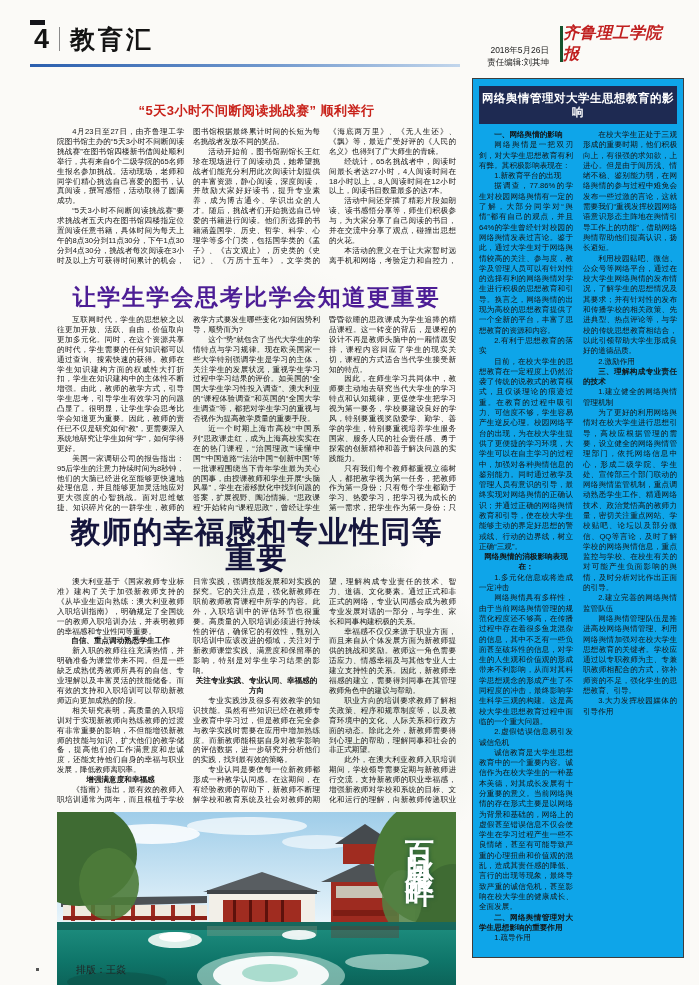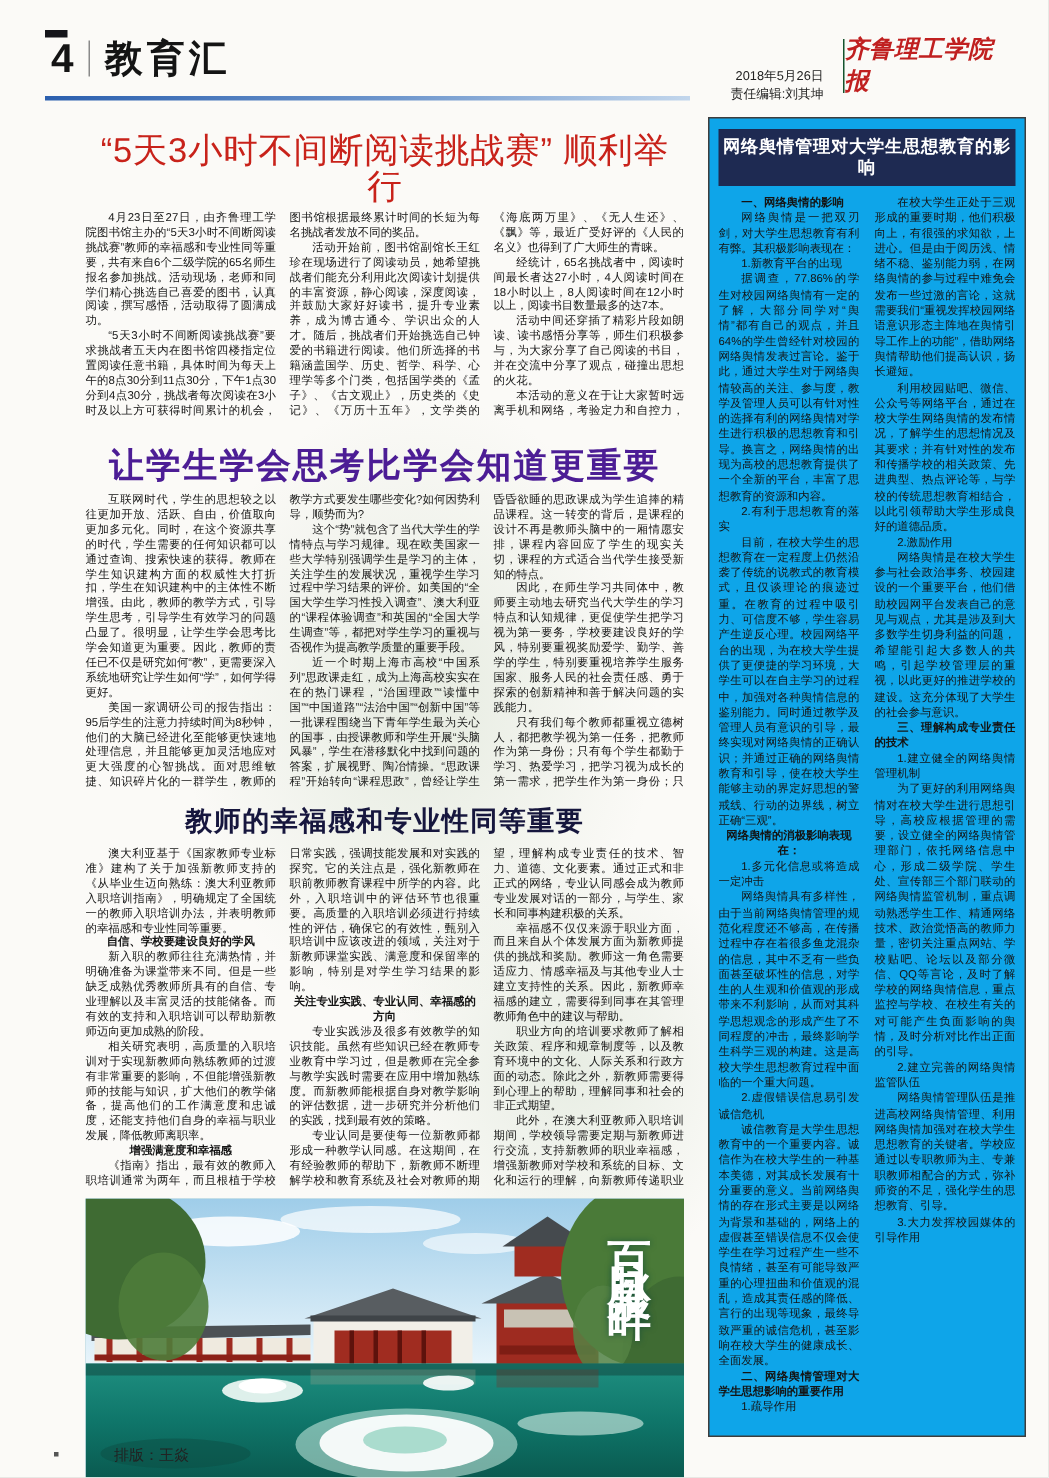--- a/index.html
+++ b/index.html
@@ -16,31 +16,31 @@
   .hdr{position:absolute;left:30px;top:16px;right:24px;height:58px;}
   .hdr-left{position:absolute;left:4px;top:8px;display:flex;align-items:center;gap:10px;}
   .pagenum{font-size:27px;font-weight:bold;line-height:30px;}
   .hdr-vbar{width:1px;height:24px;background:#8a8a8a;}
   .section-name{font-size:25px;font-weight:bold;letter-spacing:3px;line-height:30px;}
   .hdr-rule{position:absolute;left:0;top:48px;width:430px;height:3px;
             background:linear-gradient(90deg,#2b5fae 0%,#6f97cd 55%,#c2d6ec 100%);}
   .hdr-date{position:absolute;right:126px;top:28px;text-align:right;font-size:8.5px;
             line-height:12px;color:#222;}
   .masthead{position:absolute;right:0;top:10px;width:112px;height:36px;display:flex;
-            align-items:center;justify-content:center;border-left:1px solid #14532d;
+            align-items:center;justify-content:center;border-left:3px solid #14532d;
             font-family:"DejaVu Serif",serif;font-style:italic;font-weight:bold;
             color:#c02020;font-size:16px;letter-spacing:0.5px;}
 
   
   .left-col{position:absolute;left:57px;top:84px;width:399px;}
-  .a1-title{font-size:23px;font-weight:normal;color:#c8221a;text-align:center;
-            letter-spacing:0.5px;line-height:24px;margin:4px 0 4px 0;}
+  .a1-title{font-size:13px;font-weight:bold;color:#c8221a;text-align:center;
+            letter-spacing:0.5px;line-height:24px;margin:15px 0 4px 0;}
   .a2-title{font-size:23px;font-weight:bold;color:#4c1d95;text-align:center;
             letter-spacing:1.5px;line-height:28px;margin:8px 0 4px 0;}
-  .a3-title{font-family:Liberation Serif, serif;font-size:18px;font-weight:bold;
+  .a3-title{font-family:Liberation Mono, monospace;font-size:30px;font-weight:bold;
             color:#16163d;text-align:center;letter-spacing:1px;line-height:26px;margin:6px 0 4px 0;}
   .body3{column-count:3;column-gap:9px;column-fill:auto;font-size:7.6px;line-height:9.9px;
          text-align:justify;overflow:hidden;}
   .b1{height:148px;} .b2{height:200px;} .b3{height:228px;}
   .para{margin:0;text-indent:2em;}
   .para.subhead{text-indent:0;text-align:center;font-weight:bold;}
   .para.sechead{font-weight:bold;}
 
   
   .photo{position:relative;width:399px;height:186px;margin-top:7px;overflow:hidden;
@@ -79,42 +79,42 @@
       <div>2018年5月26日</div>
       <div>责任编辑:刘其坤</div>
     </div>
     <div class="masthead">齐鲁理工学院报</div>
   </div>
 
   <div class="left-col">
 
     <h1 class="a1-title">“5天3小时不间断阅读挑战赛” 顺利举行</h1>
     <div class="body3 b1">
-        <p class="para normal">4月23日至27日，由齐鲁理工学院图书馆主办的“5天3小时不间断阅读挑战赛”教师的幸福感和专业性同等重要，共有来自6个二级学院的65名师生报名参加挑战。活动现场，老师和同学们精心挑选自己喜爱的图书，认真阅读，撰写感悟，活动取得了圆满成功。</p>
+        <p class="para normal">4月23日至27日，由齐鲁理工学院图书馆主办的“5天3小时不间断阅读挑战赛”在图书馆四楼新书借阅处顺利举行，共有来自6个二级学院的65名师生报名参加挑战。活动现场，老师和同学们精心挑选自己喜爱的图书，认真阅读，撰写感悟，活动取得了圆满成功。</p>
         <p class="para normal">“5天3小时不间断阅读挑战赛”要求挑战者五天内在图书馆四楼指定位置阅读任意书籍，具体时间为每天上午的8点30分到11点30分，下午1点30分到4点30分，挑战者每次阅读在3小时及以上方可获得时间累计的机会，图书馆根据最终累计时间的长短为每名挑战者发放不同的奖品。</p>
         <p class="para normal">活动开始前，图书馆副馆长王红珍在现场进行了阅读动员，她希望挑战者们能充分利用此次阅读计划提供的丰富资源，静心阅读，深度阅读，并鼓励大家好好读书，提升专业素养，成为博古通今、学识出众的人才。随后，挑战者们开始挑选自己钟爱的书籍进行阅读。他们所选择的书籍涵盖国学、历史、哲学、科学、心理学等多个门类，包括国学类的《孟子》、《古文观止》，历史类的《史记》、《万历十五年》，文学类的《海底两万里》、《无人生还》、《飘》等，最近广受好评的《人民的名义》也得到了广大师生的青睐。</p>
         <p class="para normal">经统计，65名挑战者中，阅读时间最长者达27小时，4人阅读时间在18小时以上，8人阅读时间在12小时以上，阅读书目数量最多的达7本。</p>
         <p class="para normal">活动中间还穿插了精彩片段如朗读、读书感悟分享等，师生们积极参与，为大家分享了自己阅读的书目，并在交流中分享了观点，碰撞出思想的火花。</p>
         <p class="para normal">本活动的意义在于让大家暂时远离手机和网络，考验定力和自控力，远离碎片化阅读，在经典中感受阅读之美，养成深度阅读和阅读经典的习惯。该活动也是我校“读书月”系列活动之一，在“读书月”期间，图书馆还将开展“图书馆，我想对你说”、“图书漂流岛”、“荐好书，我买单”等一系列活动，欢迎广大师生积极参与。</p>
       </div>
 
     <h1 class="a2-title">让学生学会思考比学会知道更重要</h1>
     <div class="body3 b2">
         <p class="para normal">互联网时代，学生的思想较之以往更加开放、活跃、自由，价值取向更加多元化。同时，在这个资源共享的时代，学生需要的任何知识都可以通过查询、搜索快速的获得。教师在学生知识建构方面的权威性大打折扣，学生在知识建构中的主体性不断增强。由此，教师的教学方式，引导学生思考，引导学生有效学习的问题凸显了。很明显，让学生学会思考比学会知道更为重要。因此，教师的责任已不仅是研究如何“教”，更需要深入系统地研究让学生如何“学”，如何学得更好。</p>
         <p class="para normal">美国一家调研公司的报告指出：95后学生的注意力持续时间为8秒钟，他们的大脑已经进化至能够更快速地处理信息，并且能够更加灵活地应对更大强度的心智挑战。面对思维敏捷、知识碎片化的一群学生，教师的教学方式要发生哪些变化?如何因势利导，顺势而为?</p>
         <p class="para normal">这个“势”就包含了当代大学生的学情特点与学习规律。现在欧美国家一些大学特别强调学生是学习的主体，关注学生的发展状况，重视学生学习过程中学习结果的评价。如美国的“全国大学生学习性投入调查”、澳大利亚的“课程体验调查”和英国的“全国大学生调查”等，都把对学生学习的重视与否视作为提高教学质量的重要手段。</p>
         <p class="para normal">近一个时期上海市高校“中国系列”思政课走红，成为上海高校实实在在的热门课程，“治国理政”“读懂中国”“中国道路”“法治中国”“创新中国”等一批课程围绕当下青年学生最为关心的国事，由授课教师和学生开展“头脑风暴”，学生在潜移默化中找到问题的答案，扩展视野、陶冶情操。“思政课程”开始转向“课程思政”，曾经让学生昏昏欲睡的思政课成为学生追捧的精品课程。这一转变的背后，是课程的设计不再是教师头脑中的一厢情愿安排，课程内容回应了学生的现实关切，课程的方式适合当代学生接受新知的特点。</p>
         <p class="para normal">因此，在师生学习共同体中，教师要主动地去研究当代大学生的学习特点和认知规律，更促使学生把学习视为第一要务，学校要建设良好的学风，特别要重视奖励爱学、勤学、善学的学生，特别要重视培养学生服务国家、服务人民的社会责任感、勇于探索的创新精神和善于解决问题的实践能力。</p>
         <p class="para normal">只有我们每个教师都重视立德树人，都把教学视为第一任务，把教师作为第一身份；只有每个学生都勤于学习、热爱学习，把学习视为成长的第一需求，把学生作为第一身份；只有教师和学生在一个充满活力、生动活泼、奋发上进的学习共同体中如饥似渴地求知、孜孜不倦地探索，我们才能形成优良的学风，才能构建起大学的“师生学习共同体”，学生的成长成才才能从美好的愿景变为现实。</p>
       </div>
 
     <h1 class="a3-title">教师的幸福感和专业性同等重要</h1>
     <div class="body3 b3">
         <p class="para normal">澳大利亚基于《国家教师专业标准》建构了关于加强新教师支持的《从毕业生迈向熟练：澳大利亚教师入职培训指南》，明确规定了全国统一的教师入职培训办法，并表明教师的幸福感和专业性同等重要。</p>
-        <p class="para subhead">自信、学校要建设良好的学风</p>
+        <p class="para subhead">自信、重点调动熟悉学生工作</p>
         <p class="para normal">新入职的教师往往充满热情，并明确准备为课堂带来不同。但是一些缺乏成熟优秀教师所具有的自信、专业理解以及丰富灵活的技能储备。而有效的支持和入职培训可以帮助新教师迈向更加成熟的阶段。</p>
         <p class="para normal">相关研究表明，高质量的入职培训对于实现新教师向熟练教师的过渡有非常重要的影响，不但能增强新教师的技能与知识，扩大他们的教学储备，提高他们的工作满意度和忠诚度，还能支持他们自身的幸福与职业发展，降低教师离职率。</p>
         <p class="para subhead">增强满意度和幸福感</p>
         <p class="para normal">《指南》指出，最有效的教师入职培训通常为两年，而且根植于学校日常实践，强调技能发展和对实践的探究。它的关注点是，强化新教师在职前教师教育课程中所学的内容。此外，入职培训中的评估环节也很重要。高质量的入职培训必须进行持续性的评估，确保它的有效性，甄别入职培训中应该改进的领域，关注对于新教师课堂实践、满意度和保留率的影响，特别是对学生学习结果的影响。</p>
         <p class="para subhead">关注专业实践、专业认同、幸福感的方向</p>
         <p class="para normal">专业实践涉及很多有效教学的知识技能。虽然有些知识已经在教师专业教育中学习过，但是教师在完全参与教学实践时需要在应用中增加熟练度。而新教师能根据自身对教学影响的评估数据，进一步研究并分析他们的实践，找到最有效的策略。</p>
         <p class="para normal">专业认同是要使每一位新教师都形成一种教学认同感。在这期间，在有经验教师的帮助下，新教师不断理解学校和教育系统及社会对教师的期望，理解构成专业责任的技术、智力、道德、文化要素。通过正式和非正式的网络，专业认同感会成为教师专业发展对话的一部分，与学生、家长和同事构建积极的关系。</p>
         <p class="para normal">幸福感不仅仅来源于职业方面，而且来自从个体发展方面为新教师提供的挑战和奖励。教师这一角色需要适应力、情感幸福及与其他专业人士建立支持性的关系。因此，新教师幸福感的建立，需要得到同事在其管理教师角色中的建议与帮助。</p>
         <p class="para normal">职业方向的培训要求教师了解相关政策、程序和规章制度等，以及教育环境中的文化、人际关系和行政方面的动态。除此之外，新教师需要得到心理上的帮助，理解同事和社会的非正式期望。</p>
         <p class="para normal">此外，在澳大利亚教师入职培训期间，学校领导需要定期与新教师进行交流，支持新教师的职业幸福感，增强新教师对学校和系统的目标、文化和运行的理解，向新教师传递职业责任的期望；同时提供有关学校和教育系统的规章制度及专业责任的统一信息与建议，鼓励新教师参与非正式网络，包括学校与教育系统中正式与非正式网络，帮助扩展他们接触其他知识与经验的机会。（唐科莉）</p>
@@ -211,21 +211,20 @@
         <p class="para subhead">网络舆情的消极影响表现在：</p>
         <p class="para normal">1.多元化信息或将造成一定冲击</p>
         <p class="para normal">网络舆情具有多样性，由于当前网络舆情管理的规范化程度还不够高，在传播过程中存在着很多鱼龙混杂的信息，其中不乏有一些负面甚至破坏性的信息，对学生的人生观和价值观的形成带来不利影响，从而对其科学思想观念的形成产生了不同程度的冲击，最终影响学生科学三观的构建。这是高校大学生思想教育过程中面临的一个重大问题。</p>
         <p class="para normal">2.虚假错误信息易引发诚信危机</p>
         <p class="para normal">诚信教育是大学生思想教育中的一个重要内容。诚信作为在校大学生的一种基本美德，对其成长发展有十分重要的意义。当前网络舆情的存在形式主要是以网络为背景和基础的，网络上的虚假甚至错误信息不仅会使学生在学习过程产生一些不良情绪，甚至有可能导致严重的心理扭曲和价值观的混乱，造成其责任感的降低、言行的出现等现象，最终导致严重的诚信危机，甚至影响在校大学生的健康成长、全面发展。</p>
         <p class="para sechead">二、网络舆情管理对大学生思想影响的重要作用</p>
         <p class="para normal">1.疏导作用</p>
         <p class="para normal">在校大学生正处于三观形成的重要时期，他们积极向上，有很强的求知欲，上进心。但是由于阅历浅、情绪不稳、鉴别能力弱，在网络舆情的参与过程中难免会发布一些过激的言论，这就需要我们“重视发挥校园网络语意识形态主阵地在舆情引导工作上的功能”，借助网络舆情帮助他们提高认识，扬长避短。</p>
         <p class="para normal">利用校园贴吧、微信、公众号等网络平台，通过在校大学生网络舆情的发布情况，了解学生的思想情况及其要求；并有针对性的发布和传播学校的相关政策、先进典型、热点评论等，与学校的传统思想教育相结合，以此引领帮助大学生形成良好的道德品质。</p>
         <p class="para normal">2.激励作用</p>
-        <p class="para normal">网络舆情是在校大学生参与社会政治事务、校园建设的一个重要平台，他们借助校园网平台发表自己的意见与观点，尤其是涉及到大多数学生切身利益的问题，希望能引起大多数人的共鸣，引起学校管理层的重视，以此更好的推进学校的建设。这充分体现了大学生的社会参与意识。</p>
         <p class="para sechead">三、理解构成专业责任的技术</p>
         <p class="para normal">1.建立健全的网络舆情管理机制</p>
         <p class="para normal">为了更好的利用网络舆情对在校大学生进行思想引导，高校应根据管理的需要，设立健全的网络舆情管理部门，依托网络信息中心，形成二级学院、学生处、宣传部三个部门联动的网络舆情监管机制，重点调动熟悉学生工作、精通网络技术、政治觉悟高的教师力量，密切关注重点网站、学校贴吧、论坛以及部分微信、QQ等言论，及时了解学校的网络舆情信息，重点监控与学校、在校生有关的对可能产生负面影响的舆情，及时分析对比作出正面的引导。</p>
         <p class="para normal">2.建立完善的网络舆情监管队伍</p>
         <p class="para normal">网络舆情管理队伍是推进高校网络舆情管理、利用网络舆情加强对在校大学生思想教育的关键者。学校应通过以专职教师为主、专兼职教师相配合的方式，弥补师资的不足，强化学生的思想教育、引导。</p>
         <p class="para normal">3.大力发挥校园媒体的引导作用</p>
       </div>
   </div>
 
   <div class="footer-dot"></div>

